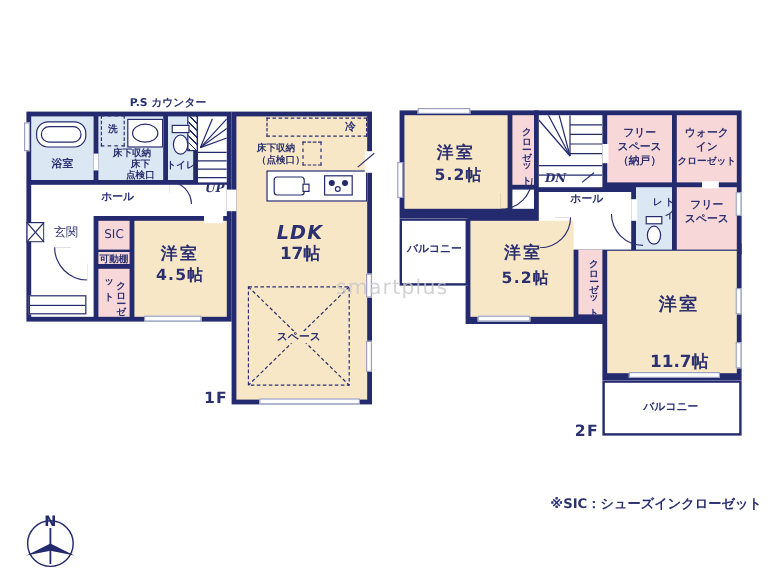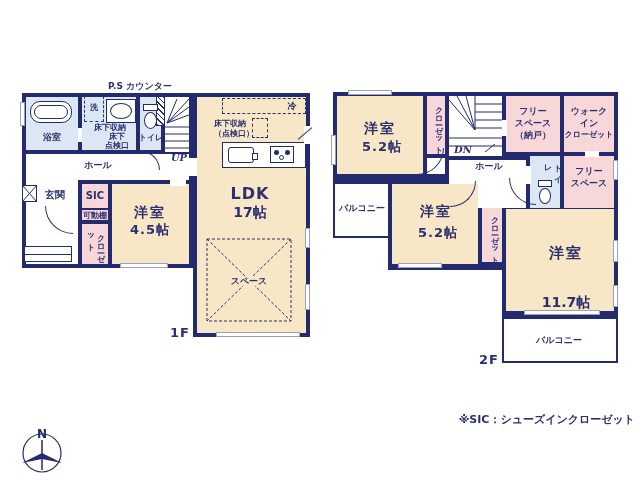--- a/index.html
+++ b/index.html
@@ -8,21 +8,21 @@
   .abs{position:absolute;}
   .slab{position:absolute;background:#232a6d;}
   .room{position:absolute;}
   .cream{background:#f8e7c6;}
   .pink{background:#f8d7d8;}
   .blue{background:#dbe8f4;}
   .white{background:#ffffff;}
   .lbl{position:absolute;color:#2b3070;text-align:center;line-height:1.15;white-space:nowrap;}
   .big{font-size:14px;font-weight:600;letter-spacing:2px;}
   .big2{font-size:13px;font-weight:600;letter-spacing:1px;}
-  .mid{font-size:10px;font-weight:700;}
+  .mid{font-size:10px;font-weight:400;}
   .sm{font-size:9px;font-weight:600;}
   .xs{font-size:8px;font-weight:600;}
   .vlbl{position:absolute;writing-mode:vertical-rl;text-orientation:upright;
         font-size:8px;font-weight:600;color:#2b3070;line-height:10px;letter-spacing:1px;}
   .win{position:absolute;background:#fff;border:1px solid #9aa0c0;box-sizing:border-box;}
   .dash{position:absolute;border:1px dashed #2b3070;box-sizing:border-box;}
   .fix{position:absolute;background:#fff;border:1.5px solid #232a6d;box-sizing:border-box;}
   .arcBL{position:absolute;border-left:1px solid #2b3070;border-bottom:1px solid #2b3070;
          border-bottom-left-radius:100%;box-sizing:border-box;}
   .arcBR{position:absolute;border-right:1px solid #2b3070;border-bottom:1px solid #2b3070;
@@ -112,21 +112,21 @@
   <div class="lbl xs" style="left:103px;top:141px;width:28px;">点検口</div>
   <div class="lbl xs" style="left:138px;top:133px;width:26px;">トイレ</div>
   <div class="lbl mid italic" style="left:166px;top:152px;width:26px;">UP</div>
   <div class="lbl sm" style="left:80px;top:160px;width:36px;">ホール</div>
   <div class="lbl mid" style="left:40px;top:189px;width:30px;">玄関</div>
   <div class="lbl mid" style="left:82px;top:190px;width:26px;">SIC</div>
   <div class="lbl xs" style="left:82px;top:211px;width:26px;">可動棚</div>
   <div class="vlbl" style="left:85px;top:228px;width:20px;height:34px;">クローゼット</div>
   <div class="lbl big" style="left:126px;top:204px;width:48px;">洋室</div>
   <div class="lbl big2" style="left:126px;top:223px;width:48px;">4.5帖</div>
-  <div class="lbl" style="left:222px;top:185px;width:56px;font-size:16px;font-weight:600;letter-spacing:1px;">LDK</div>
+  <div class="lbl" style="left:222px;top:185px;width:56px;font-size:16px;font-weight:600;letter-spacing:1px;font-style:italic;">LDK</div>
   <div class="lbl" style="left:222px;top:204px;width:56px;font-size:14px;font-weight:600;">17帖</div>
   <div class="lbl big2" style="left:165px;top:326px;width:30px;">1F</div>
 
   <div class="win" style="left:20px;top:102px;width:5px;height:24px;"></div>
   <div class="gap" style="left:78px;top:128px;width:4px;height:14px;"></div>
   <div class="win" style="left:305px;top:228px;width:5px;height:20px;"></div>
   <div class="win" style="left:305px;top:284px;width:5px;height:26px;"></div>
   <div class="win" style="left:216px;top:332px;width:84px;height:5px;"></div>
   <div class="win" style="left:120px;top:263px;width:48px;height:5px;"></div>
   <div class="gap" style="left:304px;top:126px;width:6px;height:18px;"></div>
@@ -217,20 +217,21 @@
   <div class="win" style="left:613px;top:285px;width:5px;height:22px;"></div>
   <div class="win" style="left:524px;top:310px;width:76px;height:5px;"></div>
   <div class="win" style="left:398px;top:263px;width:44px;height:5px;"></div>
   <div class="gap" style="left:502px;top:120px;width:5px;height:16px;"></div>
   <div class="gap" style="left:585px;top:151px;width:14px;height:6px;"></div>
   <div class="gap" style="left:526px;top:166px;width:5px;height:18px;"></div>
   <div class="arcBR" style="left:417px;top:148px;width:27px;height:27px;"></div>
   <div class="arcBR" style="left:450px;top:181px;width:26px;height:26px;"></div>
   <div class="arcBL" style="left:509px;top:178px;width:27px;height:27px;"></div>
 
+  <div class="wm" style="left:280px;top:230px;">smartplus</div>
 
   <svg class="abs" style="left:14px;top:420px;" width="56" height="56" viewBox="0 0 56 56">
     <circle cx="28" cy="33" r="19" fill="none" stroke="#232a6d" stroke-width="1.2"></circle>
     <text x="28" y="18" text-anchor="middle" font-size="12" font-weight="bold" fill="#232a6d" font-family="DejaVu Sans, sans-serif">N</text>
     <line x1="28" y1="20" x2="28" y2="50" stroke="#232a6d" stroke-width="1.5"></line>
     <path d="M8,43 L28,33 L48,43 L28,39 Z" fill="#232a6d"></path>
   </svg>
 
   <div class="lbl" style="left:430px;top:414px;width:205px;font-size:11px;font-weight:600;text-align:right;">※SIC：シューズインクローゼット</div>
 

